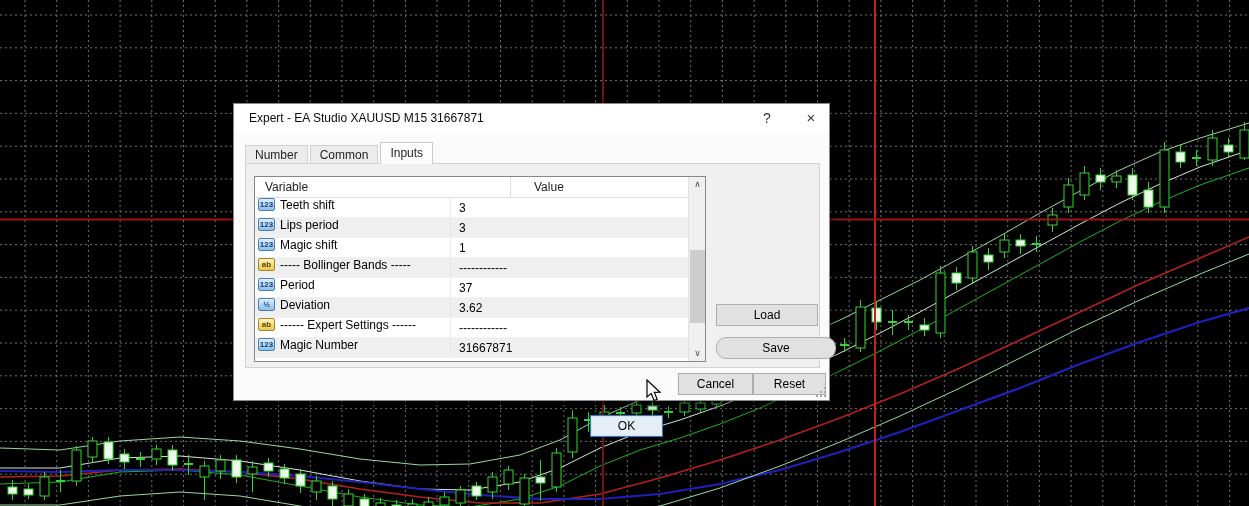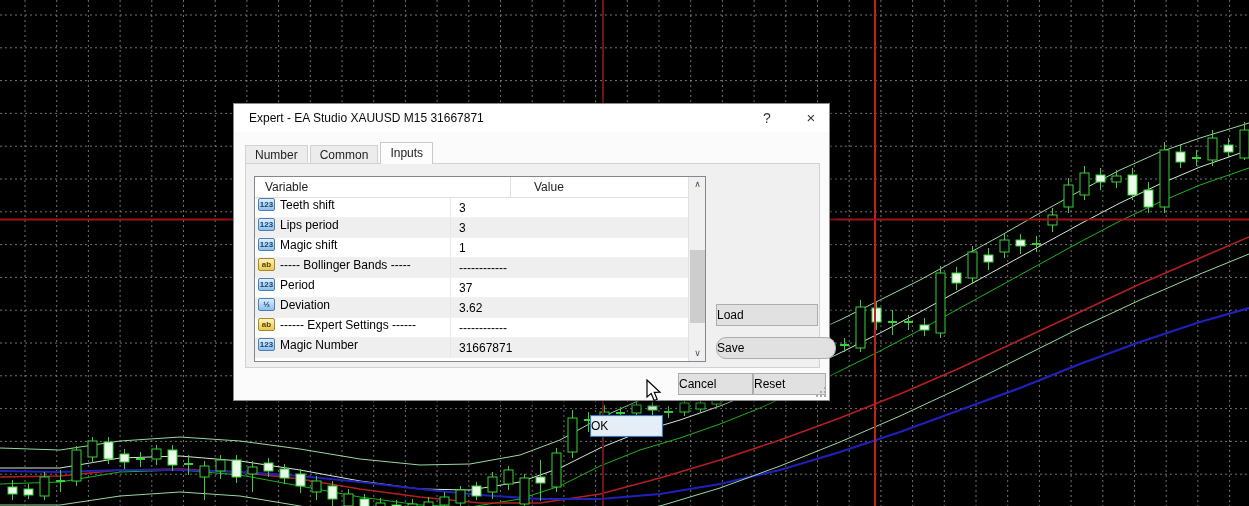--- a/index.html
+++ b/index.html
@@ -44,21 +44,21 @@
 
   
   .sbar{position:absolute;right:0;top:0;bottom:0;width:17px;background:#f0f0f0;border-left:1px solid #e0e0e0;}
   .sarrow{position:absolute;left:0;width:17px;height:15px;text-align:center;font-size:9px;color:#505050;line-height:15px;}
   .sarrow.up{top:0;}
   .sarrow.down{bottom:0;}
   .sthumb{position:absolute;left:1px;width:15px;top:73px;height:73px;background:#cdcdcd;}
 
   
   .btn{position:absolute;background:#e1e1e1;border:1px solid #adadad;font-size:12px;color:#000;
-       line-height:20px;height:22px;cursor:default;}
+       text-align:center;line-height:20px;height:22px;cursor:default;}
   .btn-load{left:470px;top:140px;width:102px;}
   .btn-save{left:470px;top:173px;width:120px;border-radius:10px;}
   .btn-ok{left:356px;top:269px;width:73px;border:1px solid #2d7dc5;box-shadow:inset 0 0 0 1px #cfe4f7;background:#e5eef6;margin-top:42px;}
   .btn-cancel{left:438px;top:269px;width:75px;margin-left:6px;}
   .btn-reset{left:519px;top:269px;width:73px;}
 
   .grip{position:absolute;right:3px;bottom:3px;width:10px;height:10px;}
   .grip i{position:absolute;width:2px;height:2px;background:#a9a9a9;}
 
   #cursor{position:absolute;left:643px;top:379px;z-index:50;}

